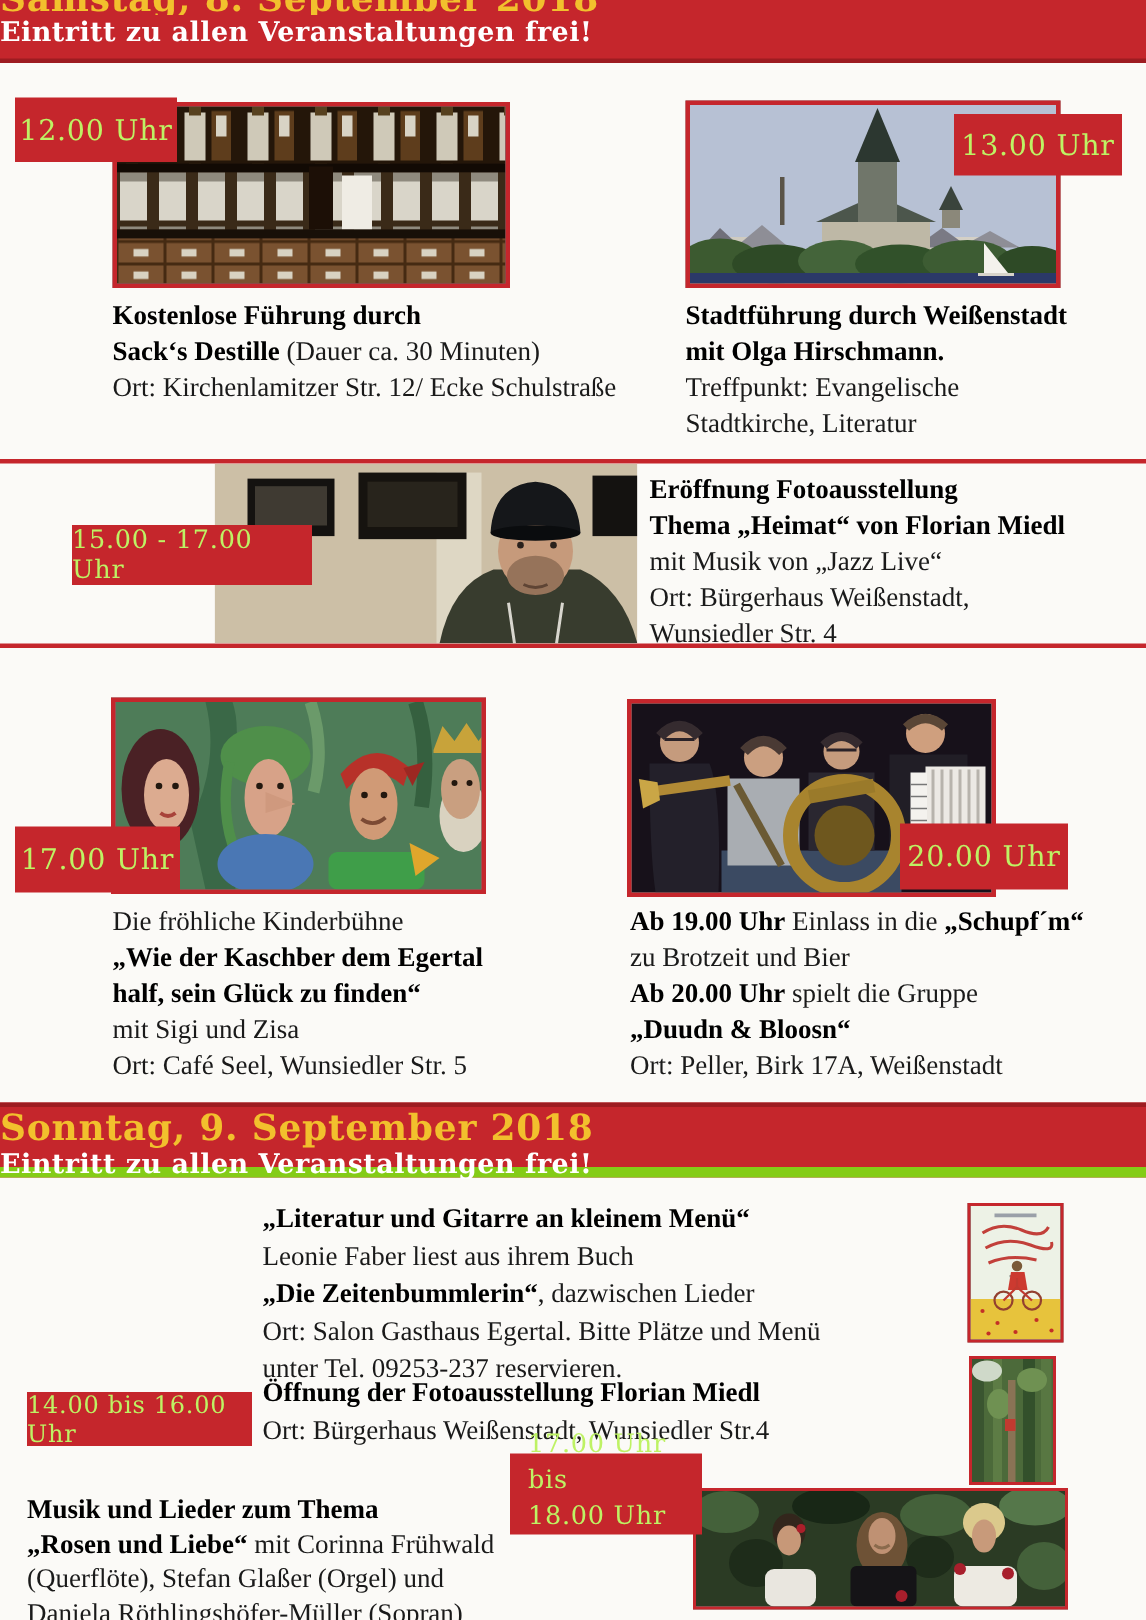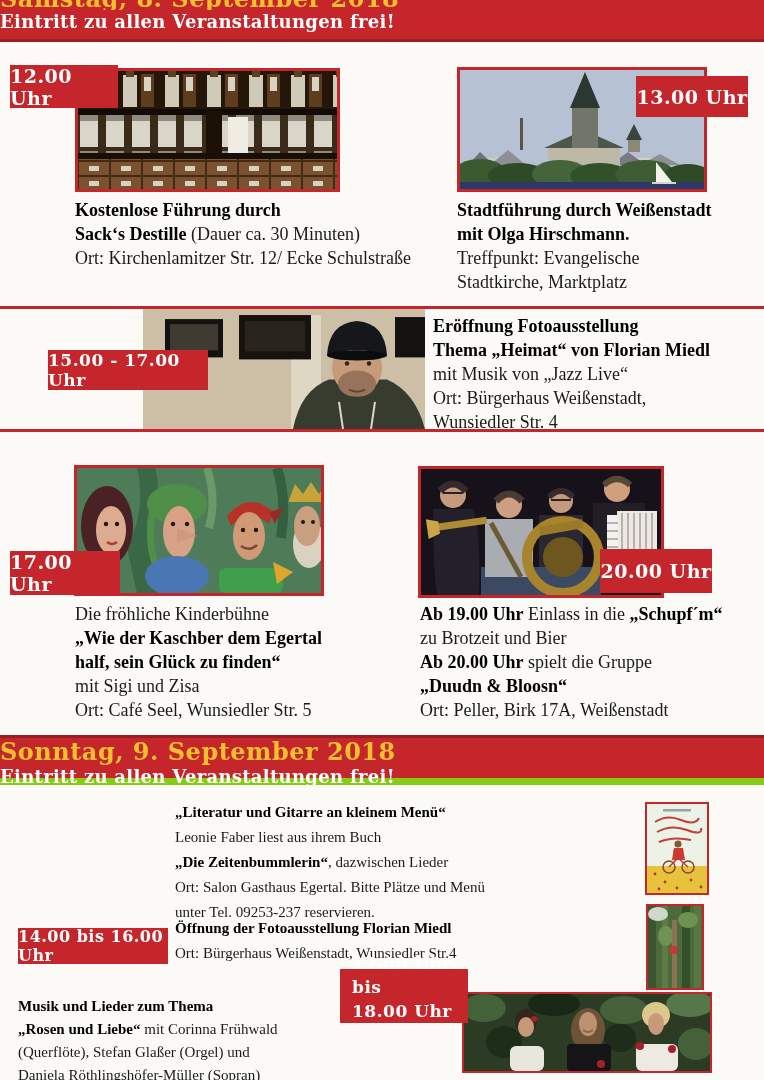--- a/index.html
+++ b/index.html
@@ -8,33 +8,33 @@
   
   .banner{position:absolute;left:0;width:764px;background:#c5262c;text-align:left;
           font-family:"DejaVu Serif",serif;font-weight:bold;}
   .banner-top{top:0;height:42px;border-bottom:3px solid #9d1c21;box-sizing:border-box;}
   .cutwrap{height:10px;overflow:hidden;}
   .cut-title{display:block;margin-top:-16px;color:#f2c02d;font-size:24px;letter-spacing:.5px;}
   .banner-sub{color:#ffffff;font-size:18px;margin-top:1px;letter-spacing:.3px;}
   .banner-sun{top:735px;height:50px;border-top:3px solid #9d1c21;border-bottom:7px solid #84cc16;box-sizing:border-box;}
   .sun-title{color:#f2c02d;font-size:24px;line-height:27px;letter-spacing:.5px;}
   
-  .badge{position:absolute;background:#c5262c;color:#ffffff;font-family:"DejaVu Serif",serif;
-         font-weight:bold;display:flex;align-items:center;justify-content:center;
+  .badge{position:absolute;background:#c5262c;color:#bef264;font-family:"DejaVu Serif",serif;
+         font-weight:normal;display:flex;align-items:center;justify-content:center;
          letter-spacing:.5px;z-index:3;}
   .badge2{flex-direction:column;align-items:flex-start;justify-content:flex-end;padding-left:12px;box-sizing:border-box;line-height:24px;}
   
   .photo{position:absolute;border:3px solid #c5262c;box-sizing:border-box;overflow:hidden;z-index:2;background:#777;}
   .photo svg,.photo2 svg{display:block;width:100%;height:100%;}
   .photo2{position:absolute;overflow:hidden;z-index:1;}
   .thin{border-width:2px;}
   .redline{position:absolute;left:0;width:764px;height:3px;background:#c5262c;}
   
   .txt{position:absolute;font-size:18px;line-height:24px;color:#1a1a1a;}
-  .txt-lg{font-size:15px;line-height:25px;}
+  .txt-lg{font-size:18px;line-height:25px;}
   .b{font-weight:bold;color:#000;}
 </style>
 </head>
 <body>
 
 <div class="page">
 
   <div class="banner banner-top">
     <div class="cutwrap">
       <span class="cut-title">Samstag, 8. September 2018</span>
@@ -107,21 +107,21 @@
   <div class="txt" style="left:75px;top:198px;width:380px">
     <div><span class="b">Kostenlose Führung durch</span></div>
     <div><span class="b">Sack‘s Destille</span><span> (Dauer ca. 30 Minuten)</span></div>
     <div><span>Ort: Kirchenlamitzer Str. 12/ Ecke Schulstraße</span></div>
   </div>
 
   <div class="txt" style="left:457px;top:198px;width:300px">
     <div><span class="b">Stadtführung durch Weißenstadt</span></div>
     <div><span class="b">mit Olga Hirschmann.</span></div>
     <div><span>Treffpunkt: Evangelische</span></div>
-    <div><span>Stadtkirche, Marktplatz</span></div>
+    <div><span>Stadtkirche, Literatur</span></div>
   </div>
 
   <div class="redline" style="top:306px"></div>
   <div class="redline" style="top:429px"></div>
   <div class="photo2" style="left:143px;top:309px;width:282px;height:120px">
     <svg viewBox="0 0 282 119" preserveAspectRatio="none">
       <rect width="282" height="119" fill="#ccbfa6"></rect>
       <rect x="148" y="6" width="30" height="113" fill="#ded7c4"></rect>
       <rect x="22" y="10" width="58" height="38" fill="#141210"></rect>
       <rect x="27" y="15" width="48" height="26" fill="#3f3a32"></rect>

